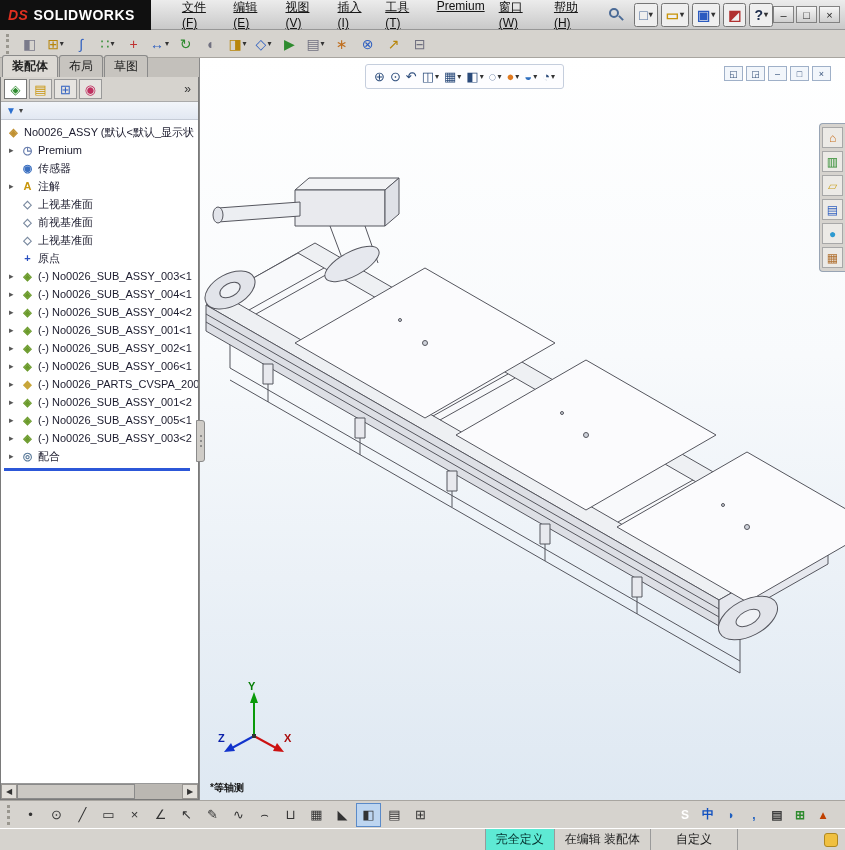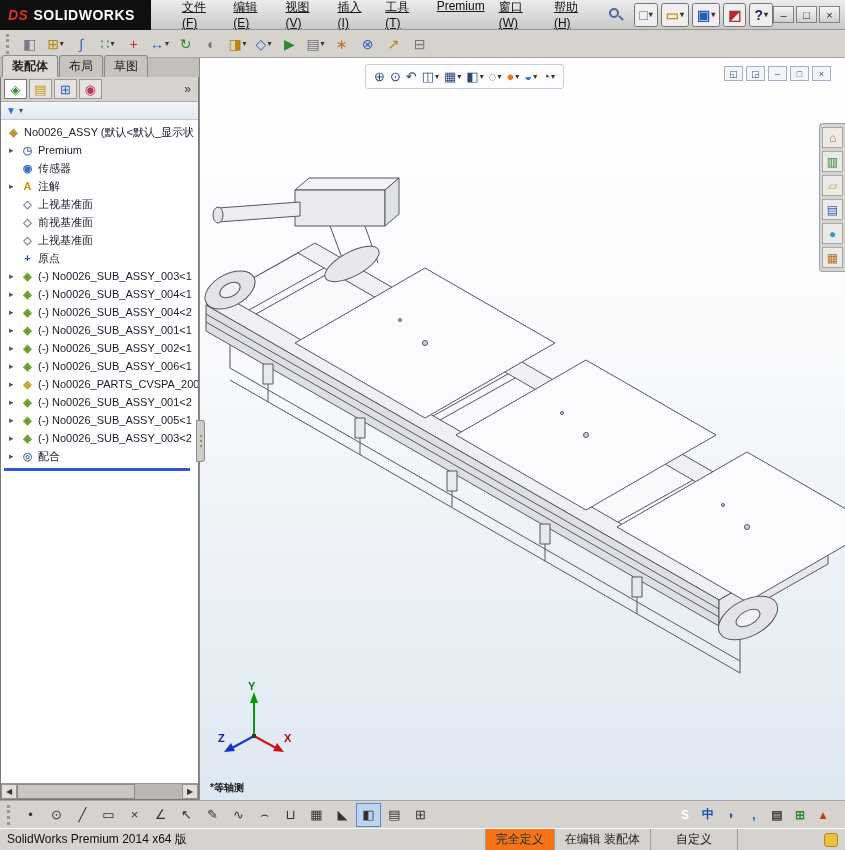--- a/index.html
+++ b/index.html
@@ -77,21 +77,21 @@
   .skbtn.active{background:#bdd5f0;border:1px solid #5a8ac8;}
   .lang-tray{margin-left:auto;display:flex;align-items:center;gap:5px;padding-right:8px;}
   .lbtn{min-width:18px;height:18px;display:flex;align-items:center;justify-content:center;font-size:12px;font-weight:bold;}
   .lbtn.round{border-radius:50%;width:18px;}
 
   
   .statusbar{position:absolute;left:0;right:0;bottom:0;height:22px;background:#d6d3ce;border-top:1px solid #fff;display:flex;align-items:center;font-size:12px;}
   .status-left{padding-left:7px;white-space:nowrap;color:#111;}
   .status-right{margin-left:auto;display:flex;align-items:center;height:100%;}
   .seg{display:flex;align-items:center;height:100%;padding:0 10px;border-left:1px solid #9a9a9a;white-space:nowrap;}
-  .seg.teal{background:#f97316;color:#04312e;}
+  .seg.teal{background:#5eead4;color:#04312e;}
   .seg.custom{min-width:88px;justify-content:center;margin-right:86px;border-right:1px solid #9a9a9a;}
   .lock{width:14px;height:14px;border-radius:3px;background:#f0c040;border:1px solid #b08820;margin-right:7px;}
 </style>
 </head>
 <body>
 
 <div id="app">
 
   <div class="titlebar">
     <div class="logo">
@@ -640,21 +640,20 @@
 
         <span class="lbtn" style="color: rgb(64, 64, 64);">▤</span>
 
         <span class="lbtn" style="color: rgb(46, 139, 46);">⊞</span>
 
         <span class="lbtn" style="color: rgb(192, 64, 0);">▴</span>
       </div>
   </div>
 
   <div class="statusbar">
-    <span class="status-left">SolidWorks Premium 2014 x64 版</span>
     <div class="status-right">
       <span class="seg teal">完全定义</span>
       <span class="seg">在编辑 装配体</span>
       <span class="seg custom">自定义</span>
       <span class="lock"></span>
     </div>
   </div>
 
 </div>
 

